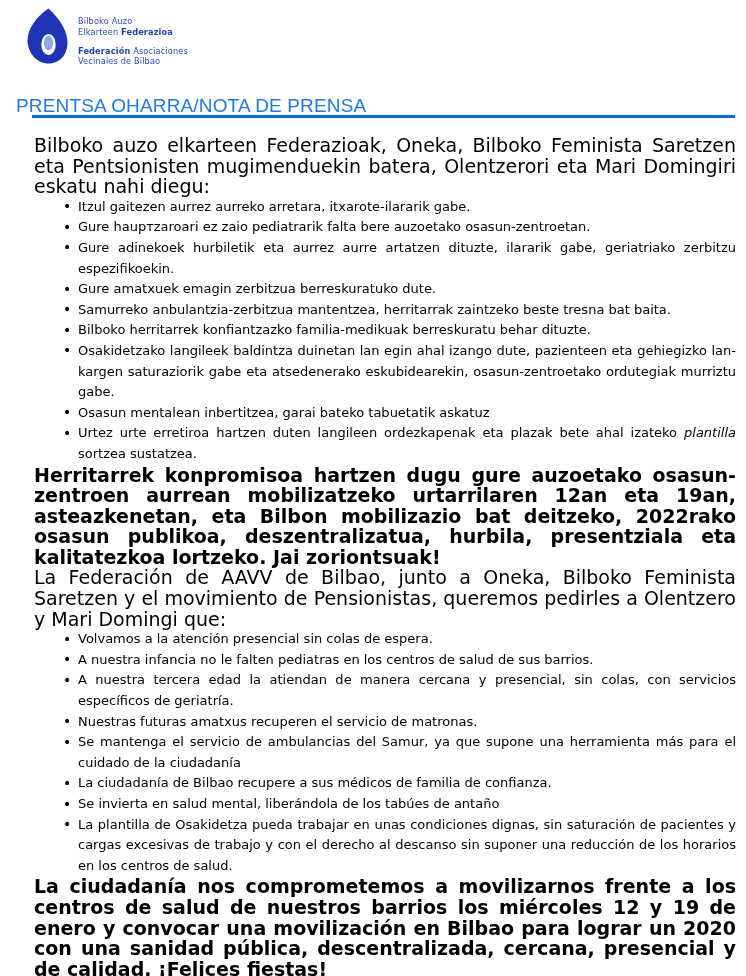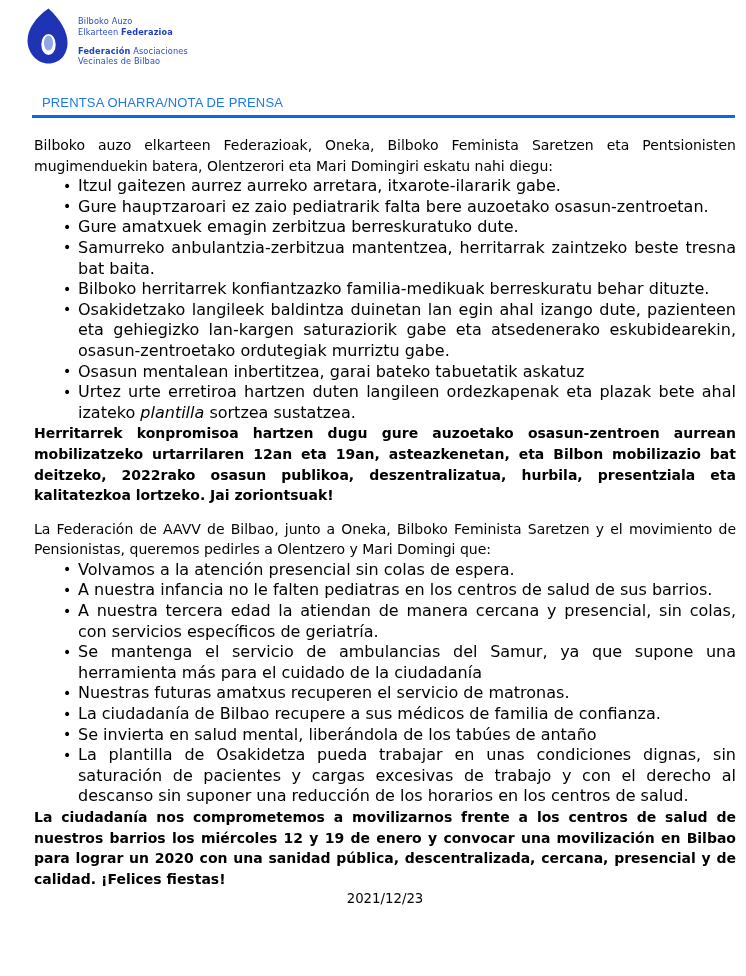--- a/index.html
+++ b/index.html
@@ -47,24 +47,24 @@
     color: #2A4CC4;
     letter-spacing: 0.15px;
     white-space: nowrap;
   }
   .logo-line .hv { font-weight: bold; color: #1F3FBF; }
   .logo-line.sp-top { margin-top: 8px; }
 
   
   .press-heading {
     position: absolute;
-    left: 42px;
+    left: 16px;
     top: 95px;
     font-family: "Liberation Sans", "DejaVu Sans", sans-serif;
-    font-size: 13px;
+    font-size: 19px;
     color: #1E7AE8;
     letter-spacing: 0.15px;
     white-space: nowrap;
   }
   .rule {
     position: absolute;
     left: 32px;
     top: 115px;
     width: 703px;
     height: 3px;
@@ -74,40 +74,40 @@
   
   .body-wrap {
     position: absolute;
     left: 34px;
     top: 135px;
     width: 702px;
   }
 
   p.para {
     margin: 0 0 0 0;
-    font-size: 14px;
+    font-size: 19px;
     line-height: 20.6px;
     text-align: justify;
     text-justify: inter-word;
     hyphens: none;
   }
   p.para.bold {
     font-weight: bold;
   }
-  p.spacer-before { margin-top: 13px; }
+  p.spacer-before { }
 
   ul.bullets {
     margin: 0;
     padding: 0;
     list-style: none;
   }
   ul.bullets li {
     position: relative;
     padding-left: 44px;
-    font-size: 16px;
+    font-size: 13px;
     line-height: 20.6px;
     text-align: justify;
     text-justify: inter-word;
   }
   ul.bullets li::before {
     content: "\2022";
     position: absolute;
     left: 29px;
     top: -0.5px;
     font-size: 14px;
@@ -144,38 +144,39 @@
   <div class="press-heading">PRENTSA OHARRA/NOTA DE PRENSA</div>
   <div class="rule"></div>
 
   <div class="body-wrap">
 
     <p class="para">Bilboko auzo elkarteen Federazioak, Oneka, Bilboko Feminista Saretzen eta Pentsionisten mugimenduekin batera, Olentzerori eta Mari Domingiri eskatu nahi diegu:</p>
 
     <ul class="bullets">
       <li>Itzul gaitezen aurrez aurreko arretara, itxarote-ilararik gabe.</li>
       <li>Gure hauртzaroari ez zaio pediatrarik falta bere auzoetako osasun-zentroetan.</li>
+      <li>Gure adinekoek hurbiletik eta aurrez aurre artatzen dituzte, ilararik gabe, geriatriako zerbitzu espezifikoekin.</li>
       <li>Gure amatxuek emagin zerbitzua berreskuratuko dute.</li>
       <li>Samurreko anbulantzia-zerbitzua mantentzea, herritarrak zaintzeko beste tresna bat baita.</li>
       <li>Bilboko herritarrek konfiantzazko familia-medikuak berreskuratu behar dituzte.</li>
       <li>Osakidetzako langileek baldintza duinetan lan egin ahal izango dute, pazienteen eta gehiegizko lan-kargen saturaziorik gabe eta atsedenerako eskubidearekin, osasun-zentroetako ordutegiak murriztu gabe.</li>
       <li>Osasun mentalean inbertitzea, garai bateko tabuetatik askatuz</li>
       <li><span>Urtez urte erretiroa hartzen duten langileen ordezkapenak eta plazak bete ahal izateko </span><span class="it">plantilla</span><span> sortzea sustatzea.</span></li>
     </ul>
 
     <p class="para bold">Herritarrek konpromisoa hartzen dugu gure auzoetako osasun-zentroen aurrean mobilizatzeko urtarrilaren 12an eta 19an, asteazkenetan, eta Bilbon mobilizazio bat deitzeko, 2022rako osasun publikoa, deszentralizatua, hurbila, presentziala eta kalitatezkoa lortzeko. Jai zoriontsuak!</p>
 
     <p class="para spacer-before">La Federación de AAVV de Bilbao, junto a Oneka, Bilboko Feminista Saretzen y el movimiento de Pensionistas, queremos pedirles a Olentzero y Mari Domingi que:</p>
 
     <ul class="bullets">
       <li>Volvamos a la atención presencial sin colas de espera.</li>
       <li>A nuestra infancia no le falten pediatras en los centros de salud de sus barrios.</li>
       <li>A nuestra tercera edad la atiendan de manera cercana y presencial, sin colas, con servicios específicos de geriatría.</li>
+      <li>Nuestras futuras amatxus recuperen el servicio de matronas.</li>
       <li>Se mantenga el servicio de ambulancias del Samur, ya que supone una herramienta más para el cuidado de la ciudadanía</li>
-      <li>Nuestras futuras amatxus recuperen el servicio de matronas.</li>
       <li>La ciudadanía de Bilbao recupere a sus médicos de familia de confianza.</li>
       <li>Se invierta en salud mental, liberándola de los tabúes de antaño</li>
       <li>La plantilla de Osakidetza pueda trabajar en unas condiciones dignas, sin saturación de pacientes y cargas excesivas de trabajo y con el derecho al descanso sin suponer una reducción de los horarios en los centros de salud.</li>
     </ul>
 
     <p class="para bold">La ciudadanía nos comprometemos a movilizarnos frente a los centros de salud de nuestros barrios los miércoles 12 y 19 de enero y convocar una movilización en Bilbao para lograr un 2020 con una sanidad pública, descentralizada, cercana, presencial y de calidad. ¡Felices fiestas!</p>
 
     <div class="signature">
       <span class="sig-line">2021/12/23</span>
     </div>

